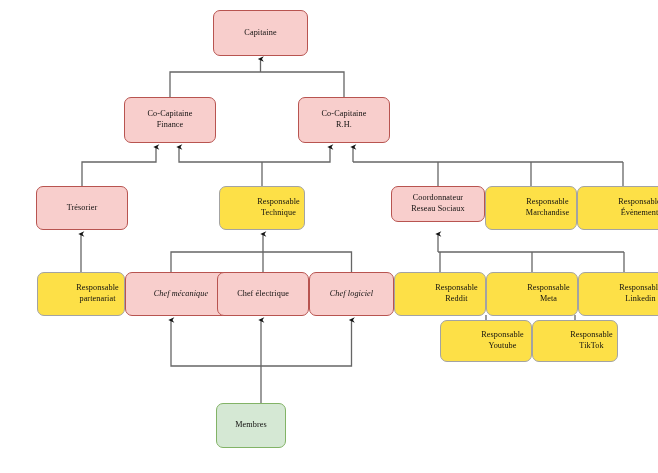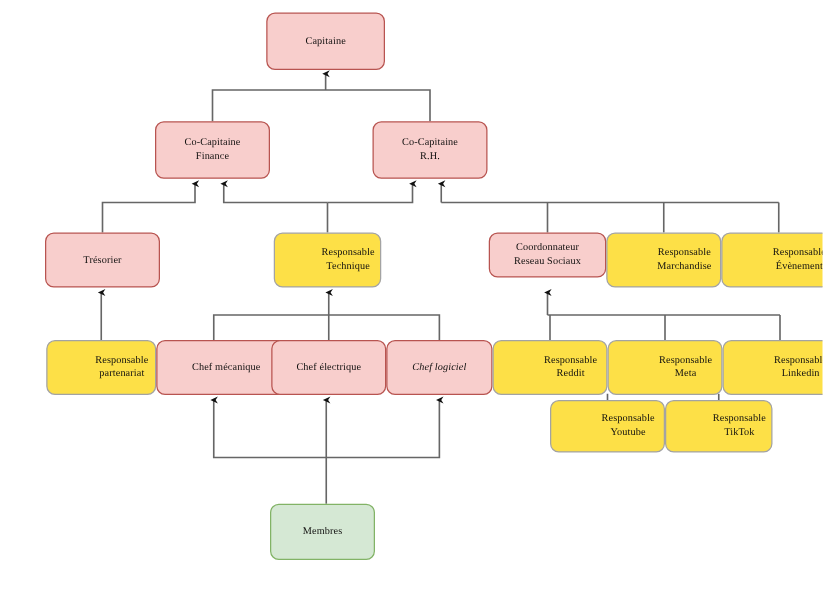--- a/index.html
+++ b/index.html
@@ -128,21 +128,21 @@
 Marchandise</span>
       </div>
       <div class="node fill-blue" style="left: 557px; top: 186px; width: 92px; height: 44px;">
         <span class="node-label">Responsable
 Évènement</span>
       </div>
       <div class="node fill-blue" style="left: 17px; top: 272px; width: 88px; height: 44px;">
         <span class="node-label">Responsable
 partenariat</span>
       </div>
-      <div class="node fill-pink" style="left: 105px; top: 272px; width: 112px; height: 44px;">
+      <div class="node fill-pink" style="left: 105px; top: 272px; width: 112px; height: 44px; font-style: italic;">
         <span class="node-label">Chef mécanique</span>
       </div>
       <div class="node fill-pink" style="left: 197px; top: 272px; width: 92px; height: 44px;">
         <span class="node-label">Chef électrique</span>
       </div>
       <div class="node fill-pink" style="left: 289px; top: 272px; width: 85px; height: 44px; font-style: italic;">
         <span class="node-label">Chef logiciel</span>
       </div>
       <div class="node fill-blue" style="left: 374px; top: 272px; width: 92px; height: 44px;">
         <span class="node-label">Responsable
@@ -157,18 +157,18 @@
 Linkedin</span>
       </div>
       <div class="node fill-blue" style="left: 420px; top: 320px; width: 92px; height: 42px;">
         <span class="node-label">Responsable
 Youtube</span>
       </div>
       <div class="node fill-blue" style="left: 512px; top: 320px; width: 86px; height: 42px;">
         <span class="node-label">Responsable
 TikTok</span>
       </div>
-      <div class="node fill-green" style="left: 196px; top: 403px; width: 84px; height: 45px;">
+      <div class="node fill-green" style="left: 196px; top: 403px; width: 70px; height: 45px;">
         <span class="node-label">Membres</span>
       </div>
     </div>
 
 </div>
 
 </body></html>

